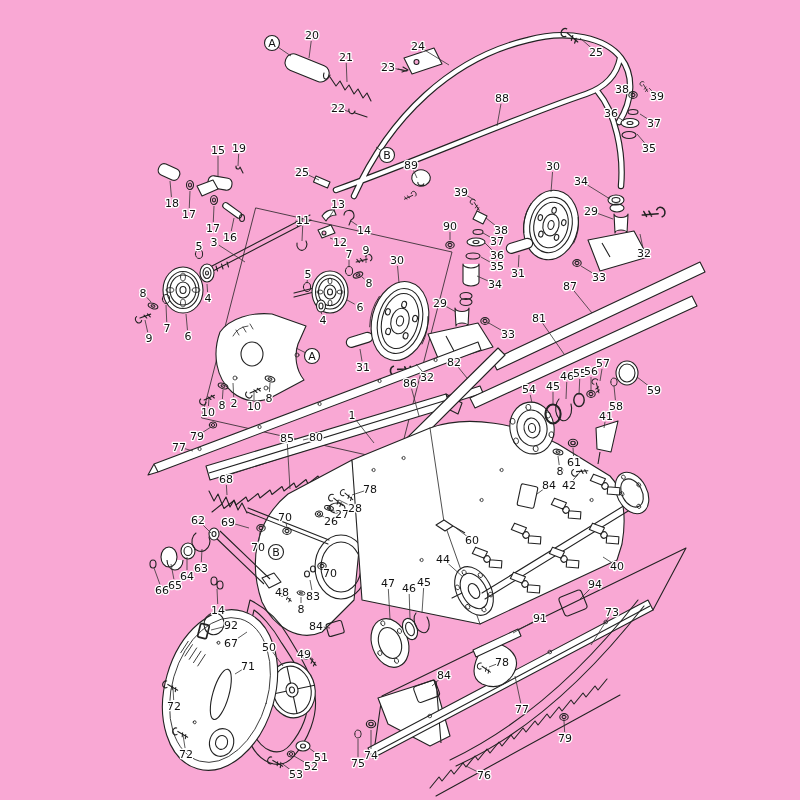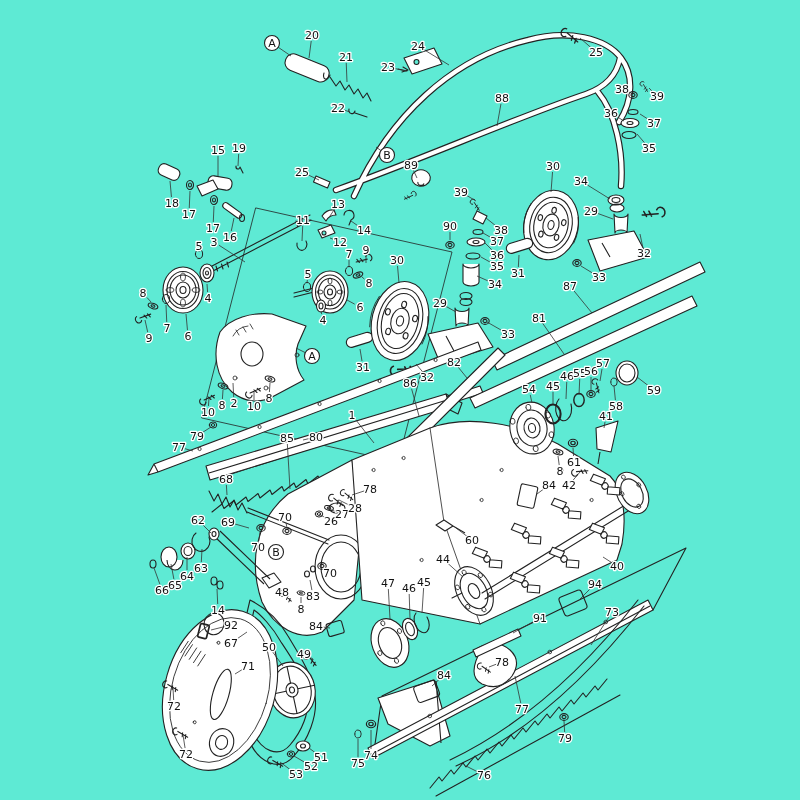--- a/index.html
+++ b/index.html
@@ -1,16 +1,16 @@
 <!DOCTYPE html>
 <html><head>
 <meta charset="utf-8">
 <style>
   html,body{margin:0;padding:0;background:#fff;}
-  #stage{width:800px;height:800px;position:relative;background:#5eead4;font-family:"DejaVu Sans",sans-serif;}
+  #stage{width:800px;height:800px;position:relative;background:#f9a8d4;font-family:"DejaVu Sans",sans-serif;}
   svg{display:block;}
   .p{stroke:#222;fill:none;stroke-width:1.1;stroke-linejoin:round;stroke-linecap:round;}
   .pw{stroke:#222;fill:#fff;stroke-width:1.1;stroke-linejoin:round;}
   .thin{stroke-width:0.8;}
   .thick{stroke-width:1.7;}
   .t6{stroke:#222;stroke-width:6.5;fill:none;stroke-linecap:round;}
   .t4w{stroke:#fff;stroke-width:4.2;fill:none;stroke-linecap:round;}
   .ldr{stroke:#333;stroke-width:0.8;fill:none;}
   .lbl{font:11px "DejaVu Sans",sans-serif;fill:#111;text-anchor:middle;paint-order:stroke;stroke:#fff;stroke-width:2.6px;stroke-linejoin:round;}
   .refc{stroke:#222;fill:#fff;stroke-width:1.1;}

